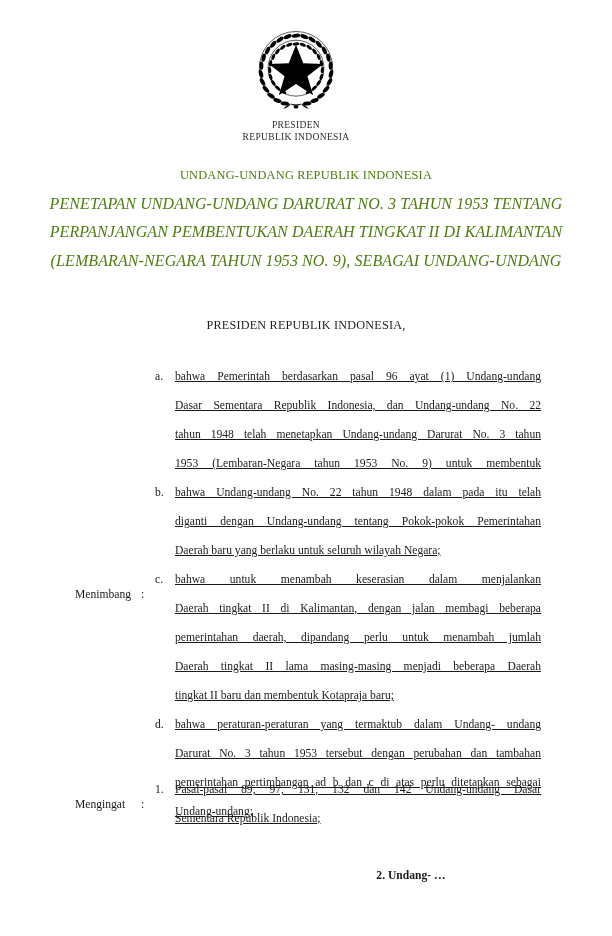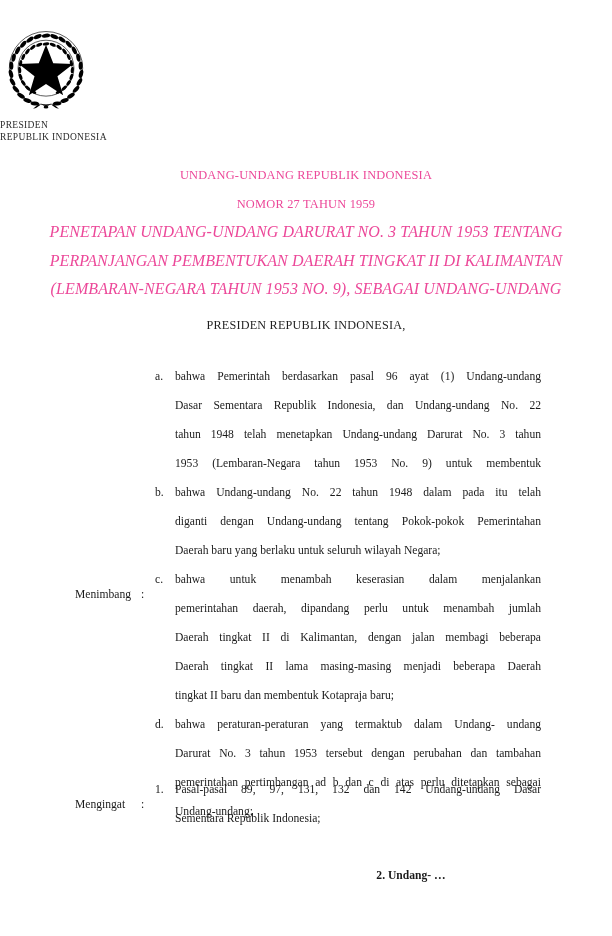--- a/index.html
+++ b/index.html
@@ -22,21 +22,21 @@
     width: 612px;
     height: 936px;
   }
 
   
   .emblem-block {
     position: absolute;
     top: 26px;
     left: 0;
     width: 592px;
-    text-align: left;
+    text-align: center;
   }
   .emblem {
     width: 92px;
     height: 88px;
     display: inline-block;
   }
   .emblem-caption {
     margin-top: 2px;
     font-size: 9.5px;
     line-height: 11.5px;
@@ -49,21 +49,21 @@
     position: absolute;
     top: 161px;
     left: 36px;
     width: 540px;
     text-align: center;
   }
   .title-line {
     font-size: 12.4px;
     line-height: 28.6px;
     letter-spacing: 0.2px;
-    color: #ec4899;
+    color: #4d7c0f;
     white-space: nowrap;
   }
   .title-line.wide {
     font-size: 16px;
     letter-spacing: 0.1px;
     font-style: italic;
   }
 
   
   .subheading {
@@ -125,20 +125,21 @@
     line-height: 29px;
     text-align: justify;
     text-justify: inter-word;
     hyphens: none;
   }
   .clause-text > span.line {
     display: block;
     text-align: justify;
     text-align-last: justify;
     white-space: nowrap;
+    text-decoration: underline;
   }
   .clause-text > span.line.last {
     text-align-last: left;
   }
 
   
   .catchword {
     position: absolute;
     top: 869px;
     left: 0;
@@ -230,21 +231,20 @@
       </svg>
     </div>
     <div class="emblem-caption">
       <div>PRESIDEN</div>
       <div>REPUBLIK INDONESIA</div>
     </div>
   </div>
 
   <div class="title-block">
     <div class="title-line">UNDANG-UNDANG REPUBLIK INDONESIA</div>
-    <div class="title-line">NOMOR 27 TAHUN 1959</div>
     <div class="title-line wide">PENETAPAN UNDANG-UNDANG DARURAT NO. 3 TAHUN 1953 TENTANG</div>
     <div class="title-line wide">PERPANJANGAN PEMBENTUKAN DAERAH TINGKAT II DI KALIMANTAN</div>
     <div class="title-line wide">(LEMBARAN-NEGARA TAHUN 1953 NO. 9), SEBAGAI UNDANG-UNDANG</div>
   </div>
 
   <div class="subheading">PRESIDEN REPUBLIK INDONESIA,</div>
 
   <div class="section" id="menimbang-section">
     <div class="section-row">
       <div class="section-label">Menimbang</div>
@@ -267,22 +267,22 @@
             <span class="line">bahwa Undang-undang No. 22 tahun 1948 dalam pada itu telah</span>
             <span class="line">diganti dengan Undang-undang tentang Pokok-pokok Pemerintahan</span>
             <span class="line last">Daerah baru yang berlaku untuk seluruh wilayah Negara;</span>
           </div>
         </div>
 
         <div class="clause">
           <div class="clause-marker">c.</div>
           <div class="clause-text">
             <span class="line">bahwa untuk menambah keserasian dalam menjalankan</span>
+            <span class="line">Daerah tingkat II di Kalimantan, dengan jalan membagi beberapa</span>
             <span class="line">pemerintahan daerah, dipandang perlu untuk menambah jumlah</span>
-            <span class="line">Daerah tingkat II di Kalimantan, dengan jalan membagi beberapa</span>
             <span class="line">Daerah tingkat II lama masing-masing menjadi beberapa Daerah</span>
             <span class="line last">tingkat II baru dan membentuk Kotapraja baru;</span>
           </div>
         </div>
 
         <div class="clause">
           <div class="clause-marker">d.</div>
           <div class="clause-text">
             <span class="line">bahwa peraturan-peraturan yang termaktub dalam Undang- undang</span>
             <span class="line">Darurat No. 3 tahun 1953 tersebut dengan perubahan dan tambahan</span>

